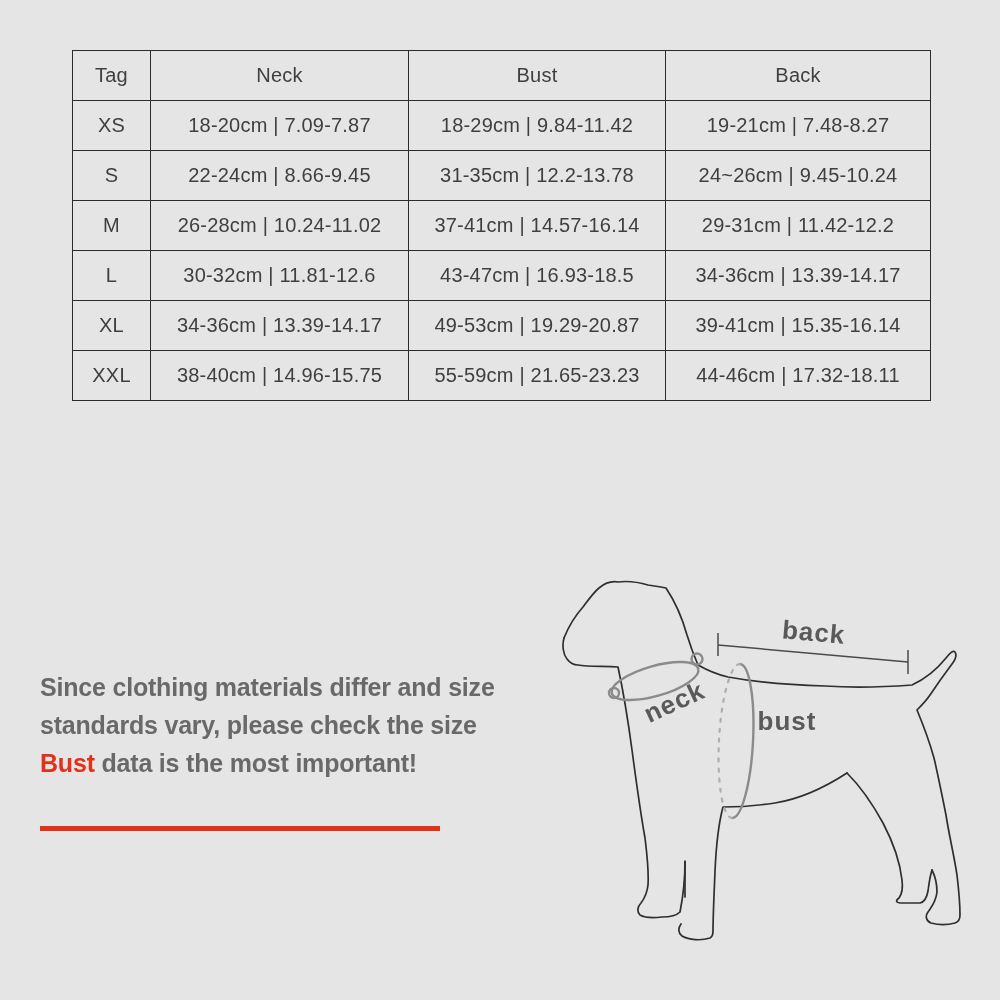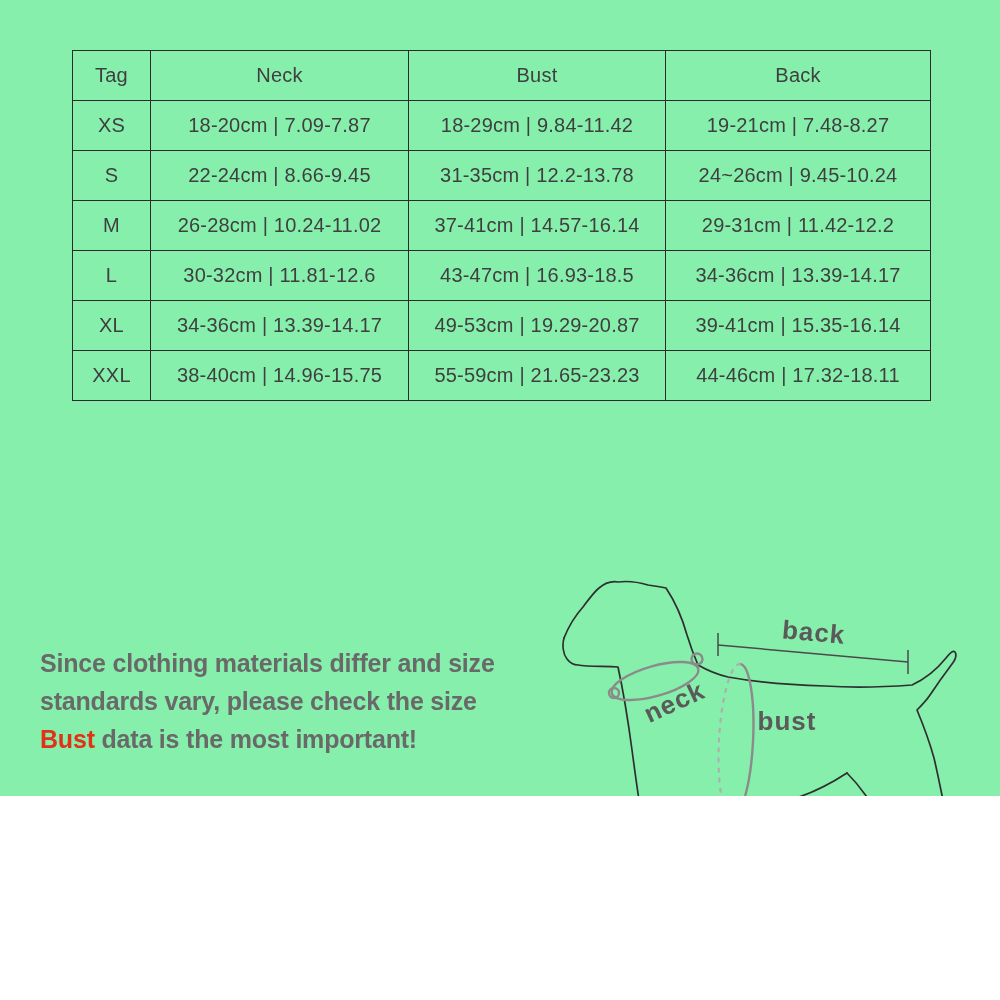--- a/index.html
+++ b/index.html
@@ -1,35 +1,35 @@
 <!DOCTYPE html>
 <html><head>
 <meta charset="utf-8">
 <style>
   html,body{margin:0;padding:0;background:#fff;}
   .stage{
-    position:relative;width:1000px;height:796px;background:#86efac;overflow:hidden;
+    position:relative;width:1000px;height:1000px;background:#e5e5e5;overflow:hidden;
     font-family:"Liberation Sans","DejaVu Sans",sans-serif;
   }
   
   table.size-chart{
     position:absolute;left:72px;top:50px;
     border-collapse:collapse;table-layout:fixed;
   }
   table.size-chart td{
     border:1px solid #2b2b2b;
     height:49px;
     text-align:center;vertical-align:middle;
     font-size:20px;color:#3f3f3f;
     padding:0;letter-spacing:0.2px;
     white-space:nowrap;
   }
   
   .note{
-    position:absolute;left:40px;top:644px;
+    position:absolute;left:40px;top:668px;
     color:#696969;font-size:25px;line-height:38px;
     letter-spacing:-0.2px;font-weight:bold;
   }
   .note .line{white-space:nowrap;}
   .note .hl{color:#e23119;}
   .underline{
     position:absolute;left:40px;top:826px;width:400px;height:5px;
     background:#e23119;
   }
   

